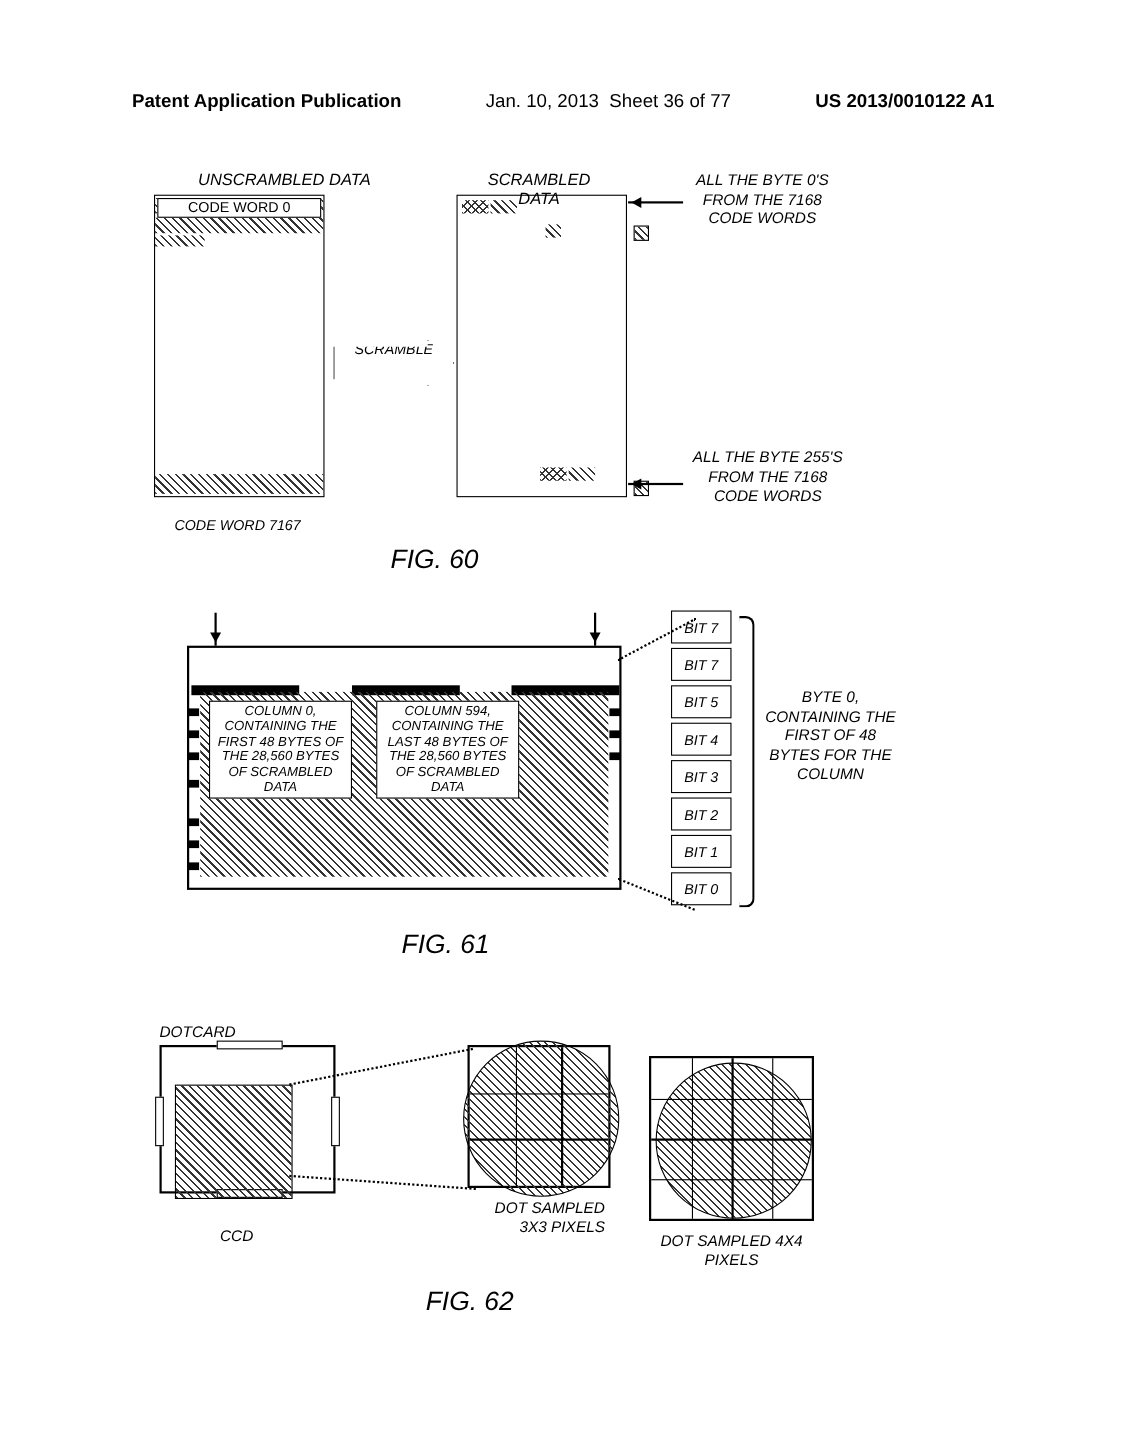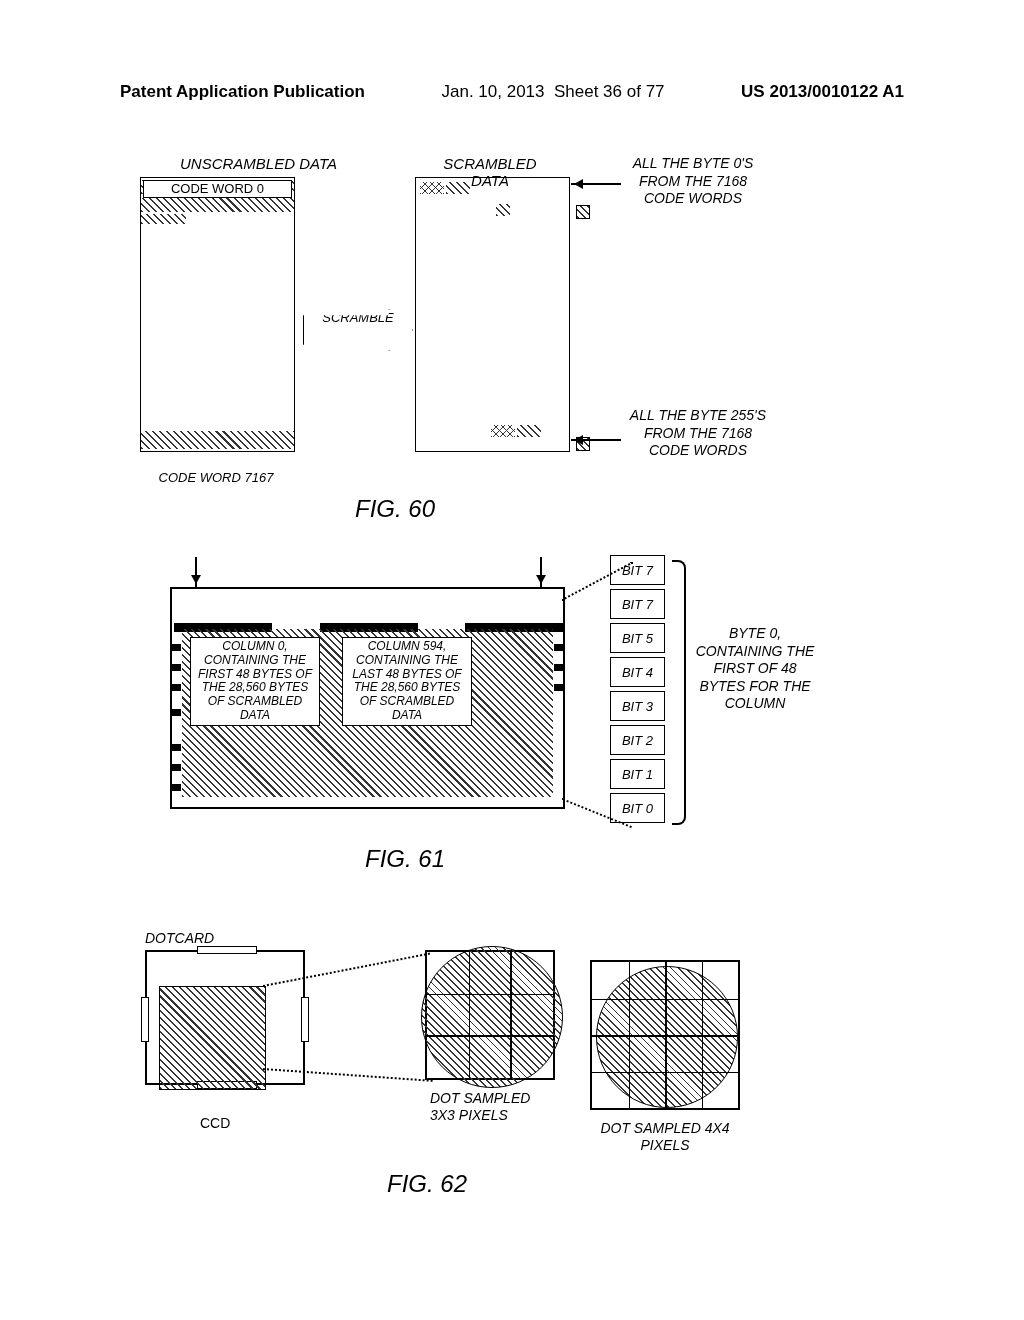--- a/index.html
+++ b/index.html
@@ -71,22 +71,22 @@
     .ccd-frame { position:absolute; top:20px; left:0; width:160px; height:135px; border:2px solid #000; background:white;}
     .ccd-bar { position:absolute; background:#fff; border:1px solid #000; }
     .dotcard-rect { position:absolute; top:35px; left:13px; width:105px; height:102px; }
     .dotcard-rect .dh { position:absolute; inset:0; }
     .grid3 { position:absolute; top:20px; left:280px; width:130px; height:130px; border:2px solid #000;}
     .grid4 { position:absolute; top:30px; left:445px; width:150px; height:150px; border:2px solid #000;}
     .gridline-v { position:absolute; top:0; bottom:0; width:1.5px; background:#000;}
     .gridline-h { position:absolute; left:0; right:0; height:1.5px; background:#000;}
     .circle3 { position:absolute; top:-6px; left:-6px; width:142px; height:142px; border-radius:50%; border:1.5px solid #000; background: repeating-linear-gradient(45deg,#333 0,#333 1.3px,transparent 1.3px,transparent 5px);}
     .circle4 { position:absolute; top:4px; left:4px; width:142px; height:142px; border-radius:50%; border:1.5px solid #000; background: repeating-linear-gradient(45deg,#333 0,#333 1.3px,transparent 1.3px,transparent 5px);}
-    .ccd-lbl { position:absolute; top:185px; left:55px; font-size:14px;}
-    .dot3-lbl { position:absolute; top:160px; left:285px; font-style:italic; font-size:14px; text-align:left; width:120px; line-height:1.2;}
+    .ccd-lbl { position:absolute; top:185px; left:55px; font-style:italic; font-size:14px;}
+    .dot3-lbl { position:absolute; top:160px; left:285px; font-style:italic; font-size:14px; text-align:right; width:120px; line-height:1.2;}
     .dot4-lbl { position:absolute; top:190px; left:455px; font-style:italic; font-size:14px; text-align:center; width:130px; line-height:1.2;}
     .fig62caption { position:absolute; top:240px; left:242px; font-style:italic; font-size:24px; }
     .dl62 { position:absolute; border-top:2px dotted #000; transform-origin:left center; }
   </style>
 </head>
 <body>
 
 <div class="header">
   <span class="header-left">Patent Application Publication</span>
   <span class="header-mid">

